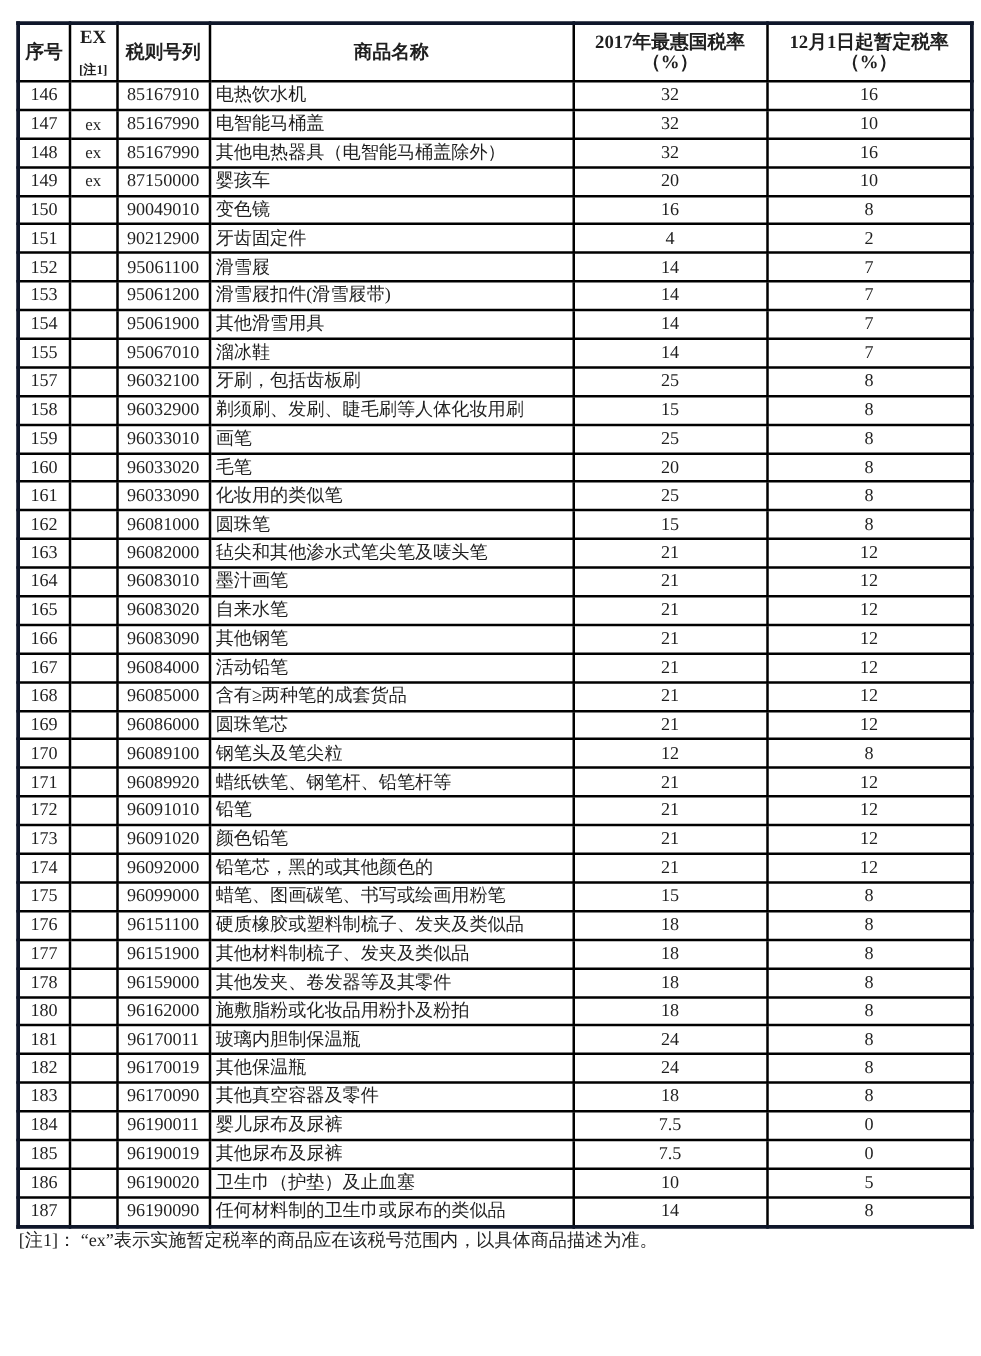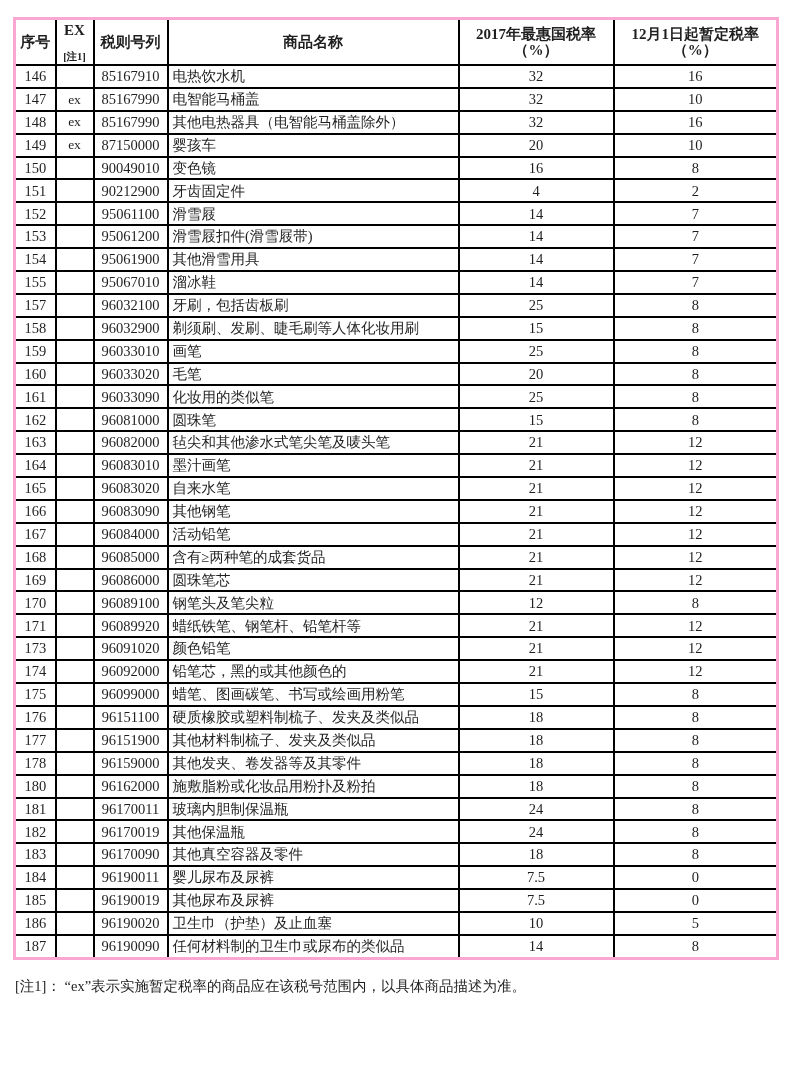--- a/index.html
+++ b/index.html
@@ -18,21 +18,21 @@
     height: 1085px;
     box-sizing: border-box;
     padding: 17px 9px 0 13px;
     background: #ffffff;
     overflow: hidden;
   }
   table.tariff-table {
     border-collapse: collapse;
     table-layout: fixed;
     width: 763px;
-    border: 3px solid #f9a8d4;
+    border: 3px solid #0f172a;
   }
   col.c-no     { width: 41px;  }
   col.c-ex     { width: 38px;  }
   col.c-code   { width: 74px;  }
   col.c-name   { width: 291px; }
   col.c-rate1  { width: 155px; }
   col.c-rate2  { width: 164px; }
   th, td {
     border: 2px solid #000000;
     text-align: center;
@@ -64,21 +64,20 @@
   }
   tbody td.cell-name {
     text-align: left;
     padding-left: 4px;
     margin-left: 27px;
   }
   tbody td.cell-ex {
     font-size: 13.5px;
   }
   .footnote {
-    margin-top: 17px;
     margin-left: 2px;
     font-size: 14.5px;
     color: #1f1f1f;
     white-space: nowrap;
   }
 </style>
 </head>
 <body>
 
 <div class="page">
@@ -312,20 +311,28 @@
         </tr>
         <tr>
           <td class="cell-no">171</td>
           <td class="cell-ex"></td>
           <td class="cell-code">96089920</td>
           <td class="cell-name">蜡纸铁笔、钢笔杆、铅笔杆等</td>
           <td class="cell-mfn-rate">21</td>
           <td class="cell-interim-rate">12</td>
         </tr>
         <tr>
+          <td class="cell-no">172</td>
+          <td class="cell-ex"></td>
+          <td class="cell-code">96091010</td>
+          <td class="cell-name">铅笔</td>
+          <td class="cell-mfn-rate">21</td>
+          <td class="cell-interim-rate">12</td>
+        </tr>
+        <tr>
           <td class="cell-no">173</td>
           <td class="cell-ex"></td>
           <td class="cell-code">96091020</td>
           <td class="cell-name">颜色铅笔</td>
           <td class="cell-mfn-rate">21</td>
           <td class="cell-interim-rate">12</td>
         </tr>
         <tr>
           <td class="cell-no">174</td>
           <td class="cell-ex"></td>

